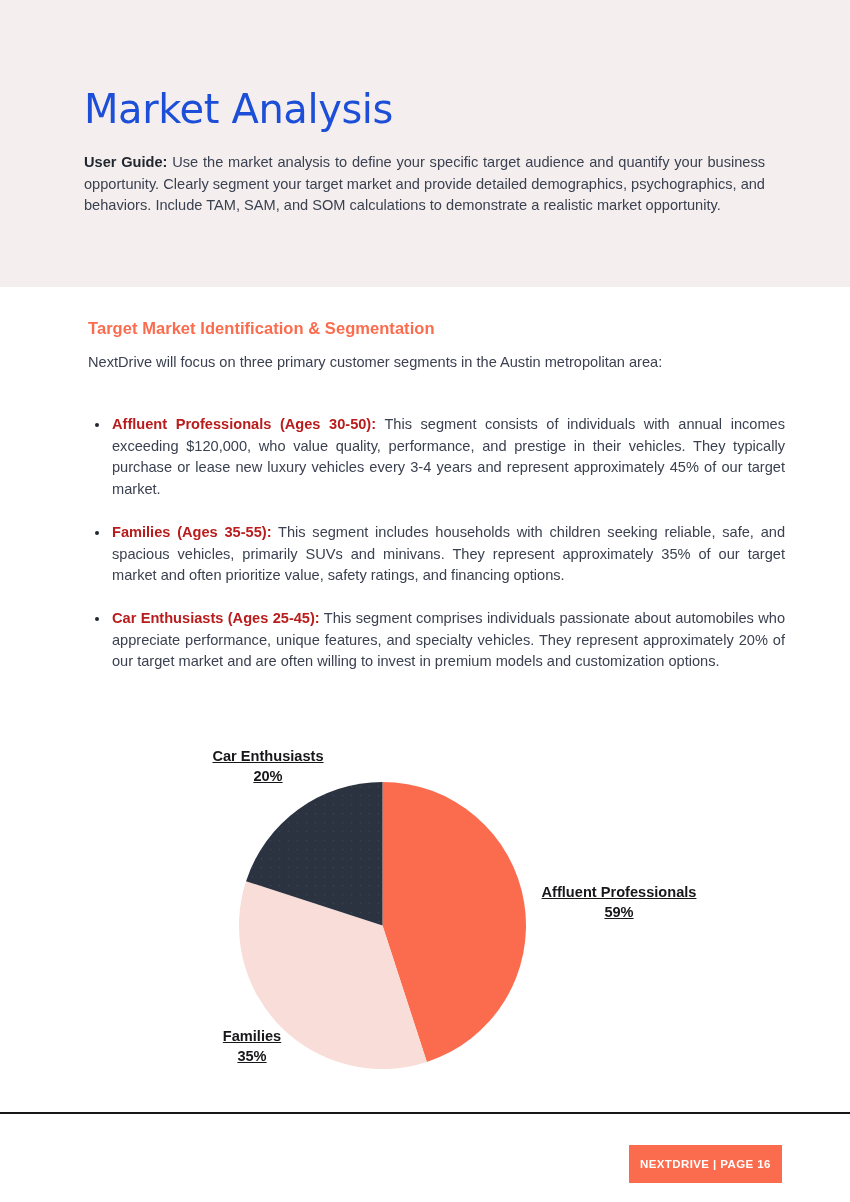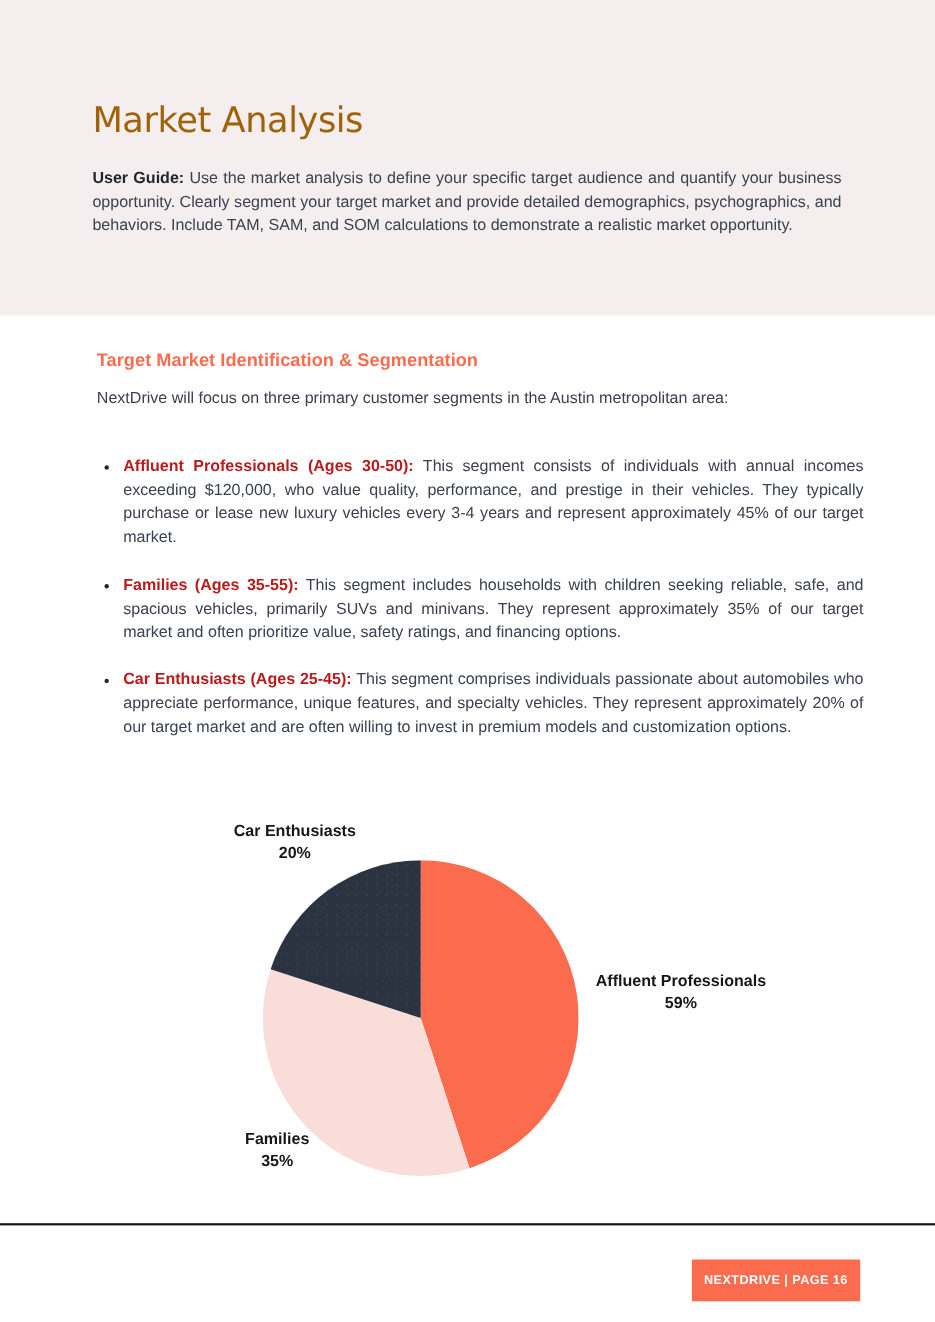--- a/index.html
+++ b/index.html
@@ -27,25 +27,25 @@
     left: 0;
     top: 0;
     width: 850px;
     height: 287px;
     background: #f4efee;
   }
   .page-title {
     position: absolute;
     left: 84px;
     top: 84px;
-    font-size: 32px;
+    font-size: 40px;
     line-height: 50px;
     font-weight: 400;
     letter-spacing: -0.4px;
-    color: #a16207;
+    color: #1d4ed8;
     font-family: "DejaVu Sans", sans-serif;
     white-space: nowrap;
   }
   .user-guide {
     position: absolute;
     left: 84px;
     top: 152px;
     width: 681px;
     font-size: 14.6px;
     line-height: 21.6px;
@@ -134,20 +134,21 @@
   .pie-svg { display: block; }
 
   .pie-label {
     position: absolute;
     text-align: center;
     font-size: 14.6px;
     font-weight: bold;
     line-height: 20px;
     color: #17171a;
     white-space: nowrap;
+    text-decoration: underline;
   }
   .pie-label .pl-pct { display: block; }
   .label-car {
     left: 206px;
     top: 16px;
     width: 124px;
   }
   .label-affluent {
     left: 532px;
     top: 152px;

